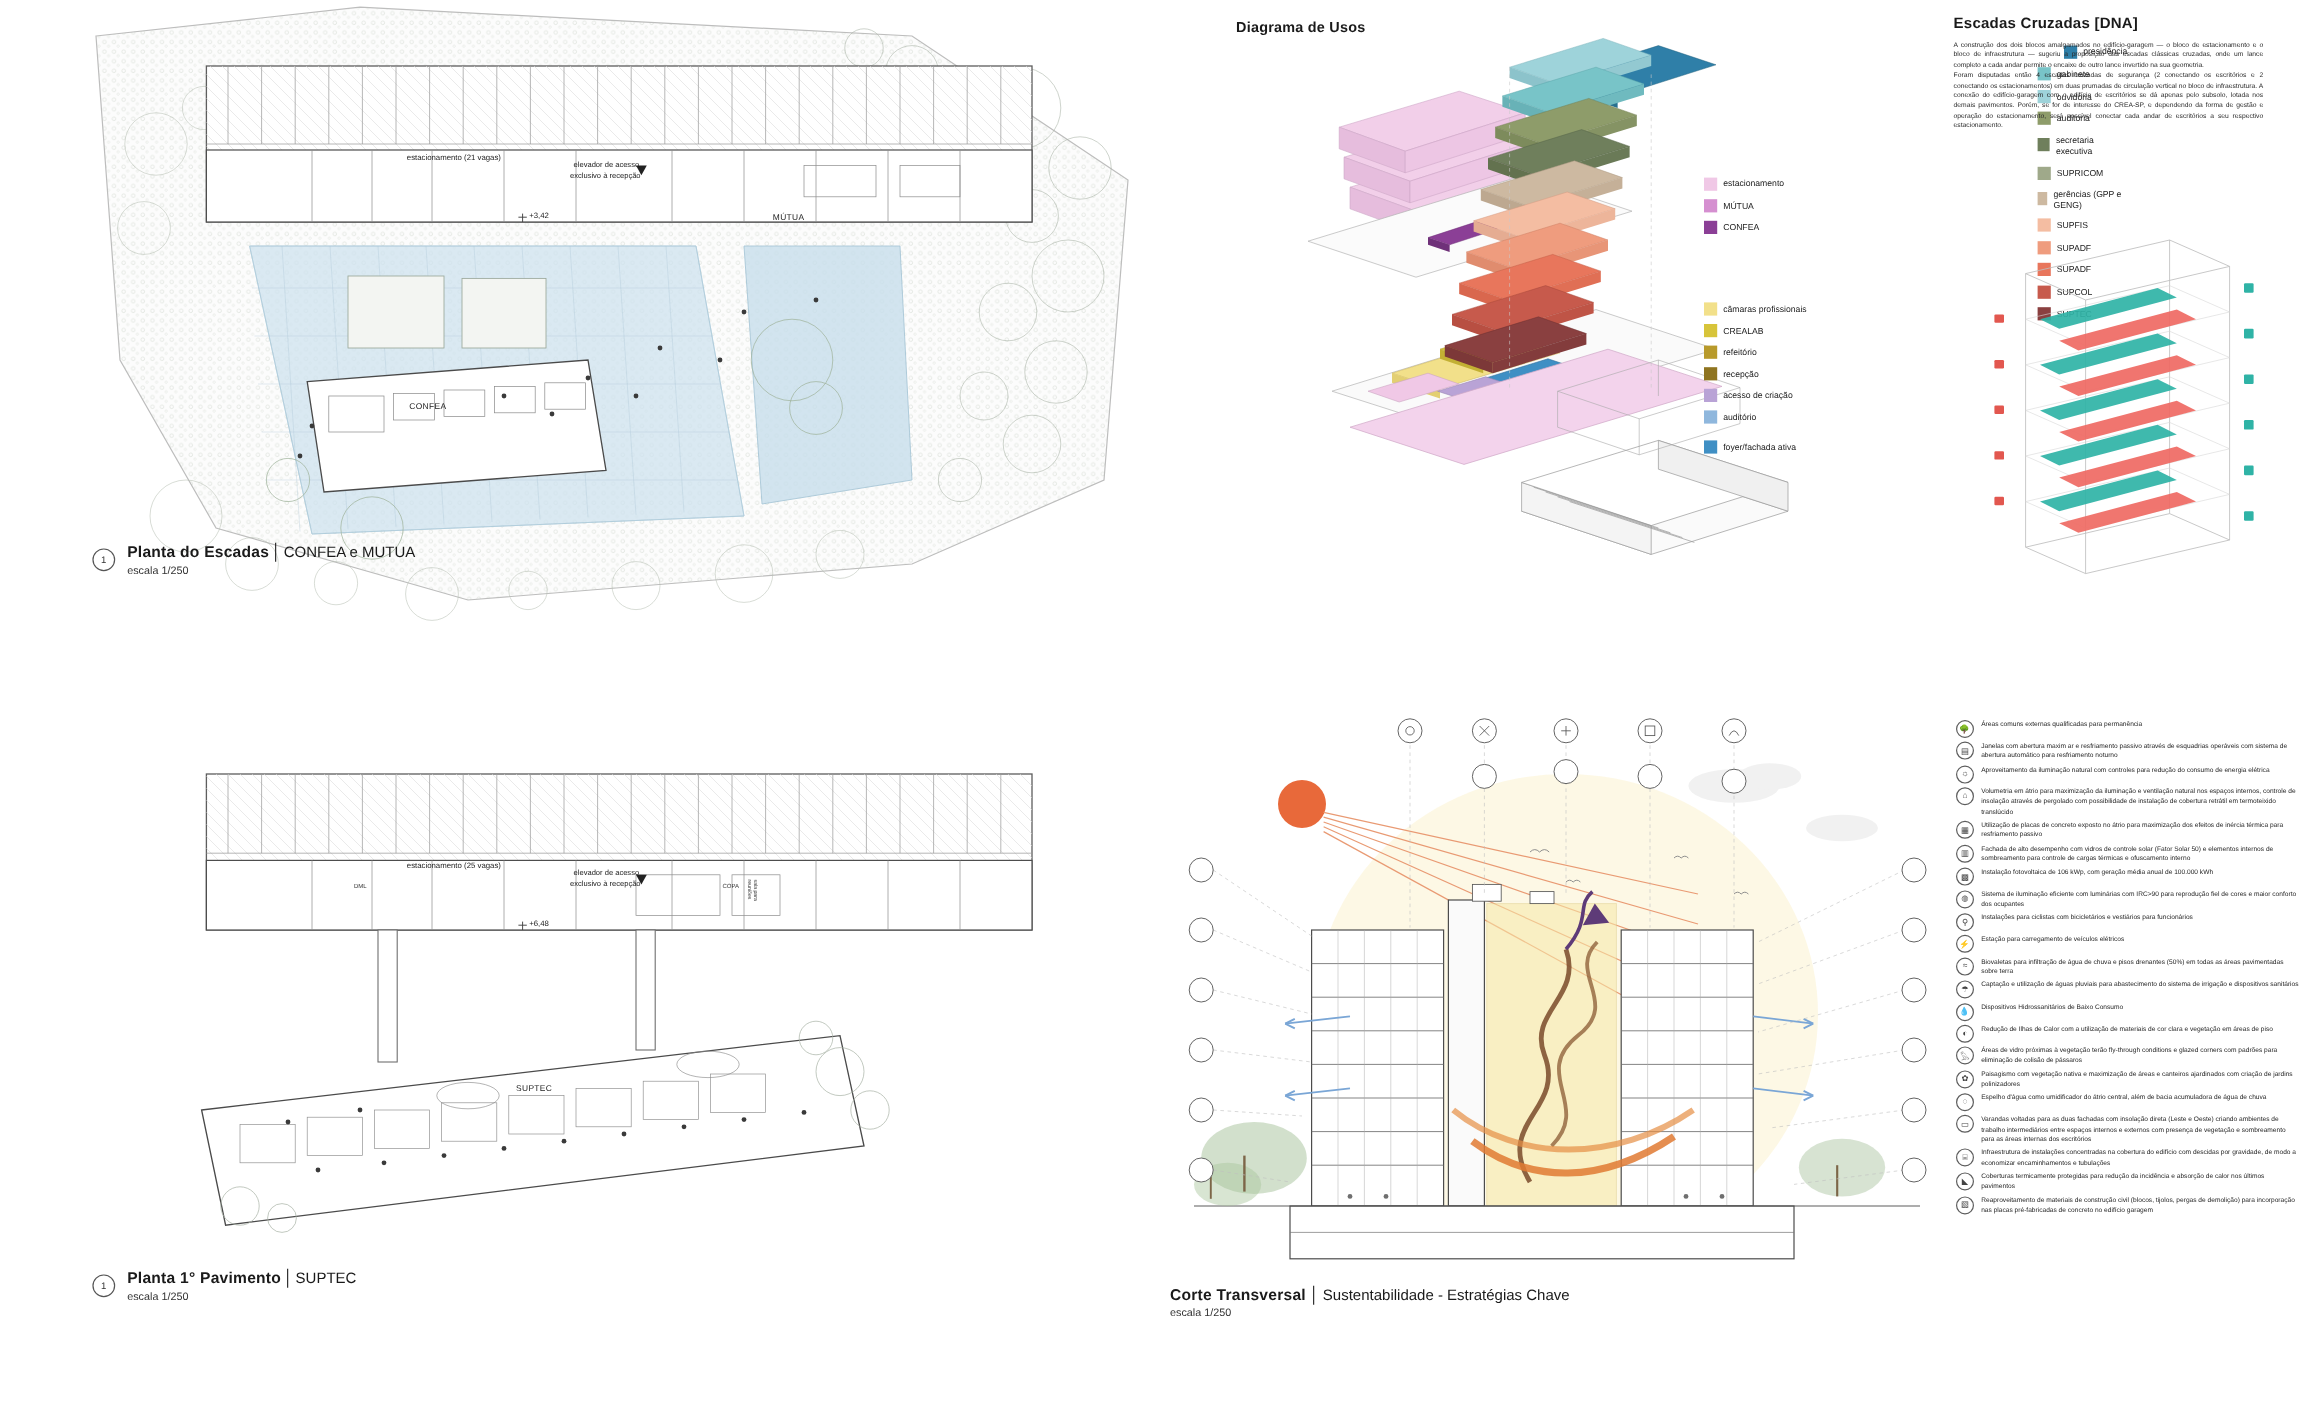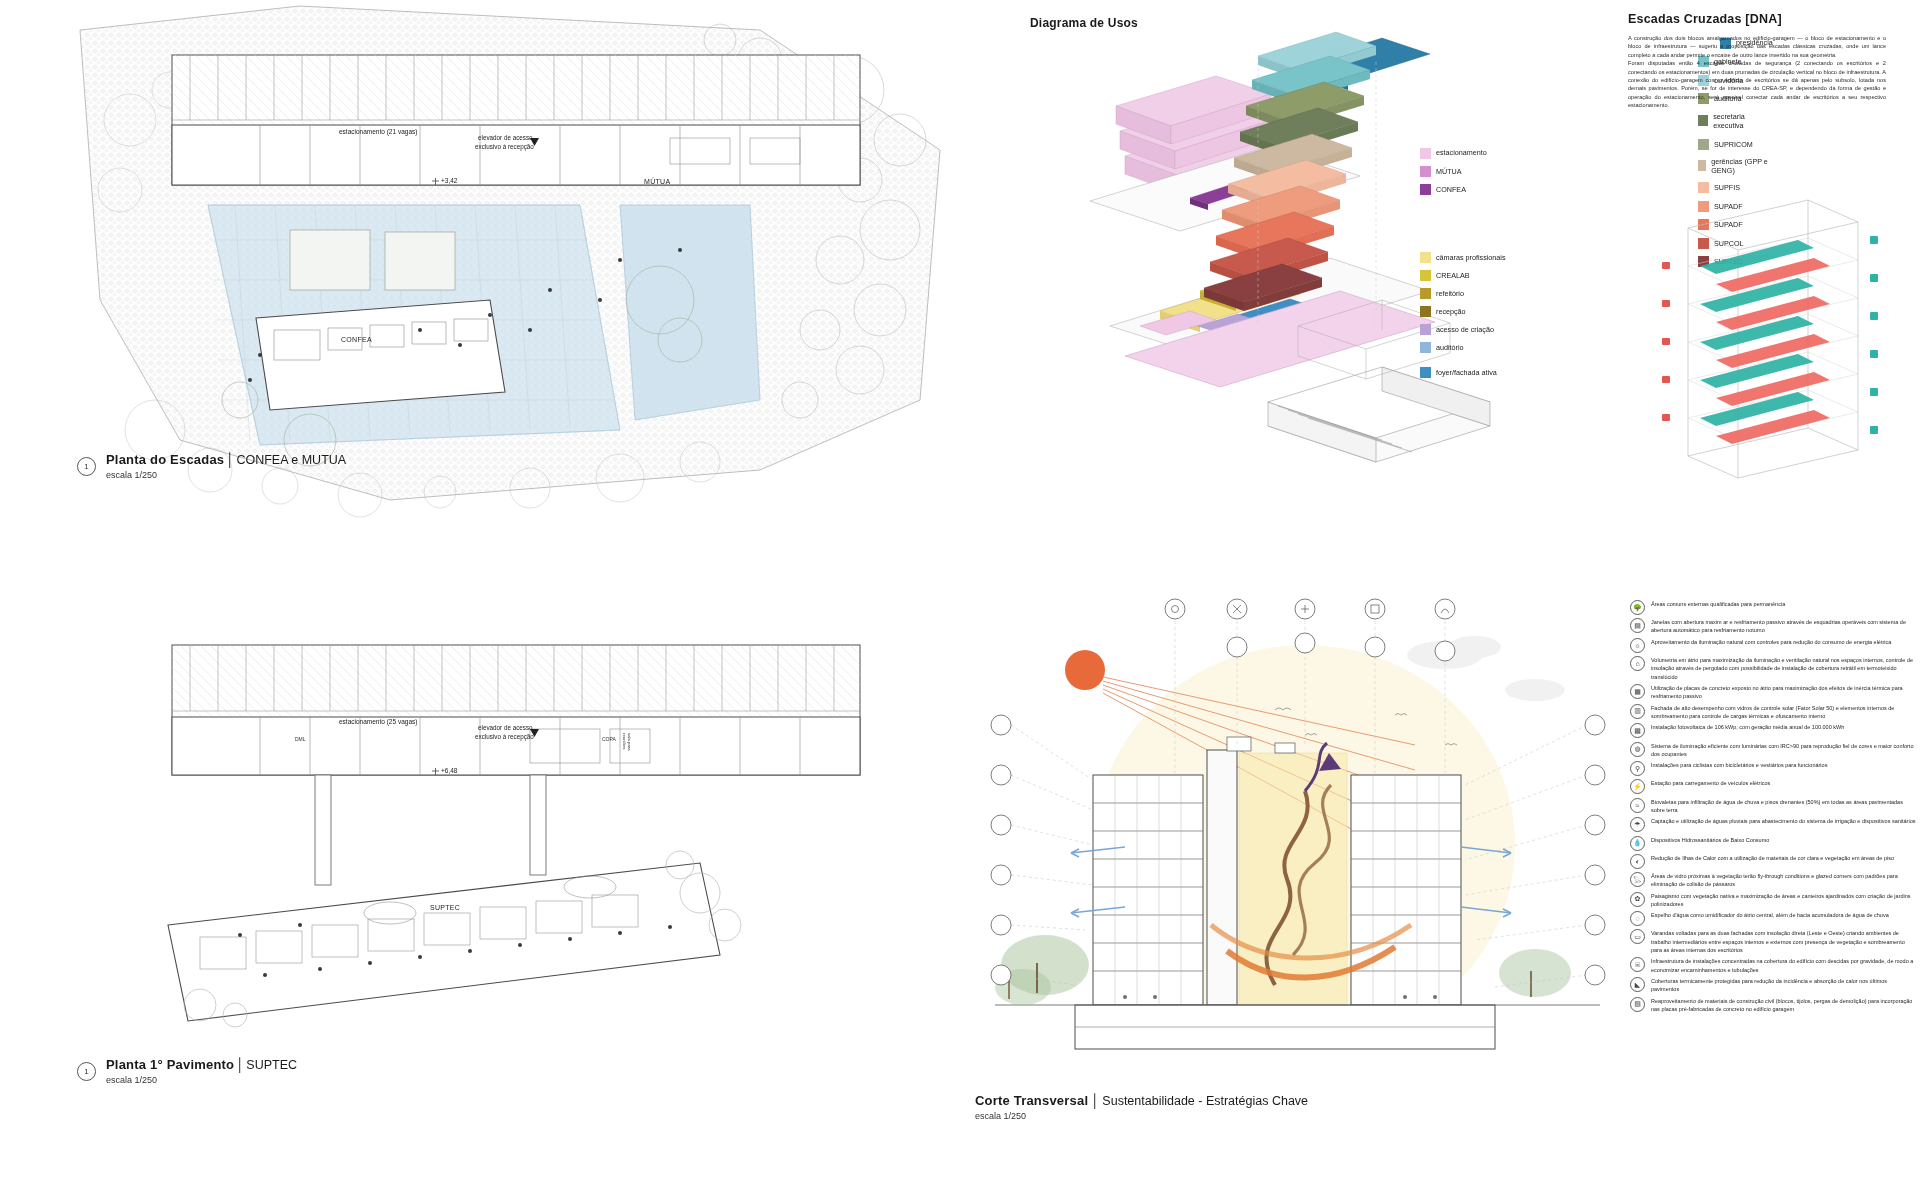--- a/index.html
+++ b/index.html
@@ -773,21 +773,21 @@
 
       <g stroke="#555" stroke-width=".7" fill="none">
         <circle cx="200" cy="14" r="3.5"></circle>
         <path d="M258 10 l8 8 M266 10 l-8 8"></path>
         <path d="M326 14 h8 M330 10 v8"></path>
         <rect x="396" y="10" width="8" height="8"></rect>
         <path d="M466 18 q4 -8 8 0"></path>
       </g>
     </svg>
 
-    <div class="abs" style="left:0px;top:498px;">
+    <div class="abs" style="left:0px;top:476px;">
       <div style="display:flex;align-items:baseline;gap:3px;">
         <span class="ttl">Corte Transversal</span>
         <span style="font-size:13px;">│</span>
         <span style="font-size:12.5px;">Sustentabilidade - Estratégias Chave</span>
       </div>
       <div class="sub" style="margin-top:3px;">escala 1/250</div>
     </div>
   </div>
 
   <div class="abs" style="left:1630px;top:600px;width:286px;height:575px;">

